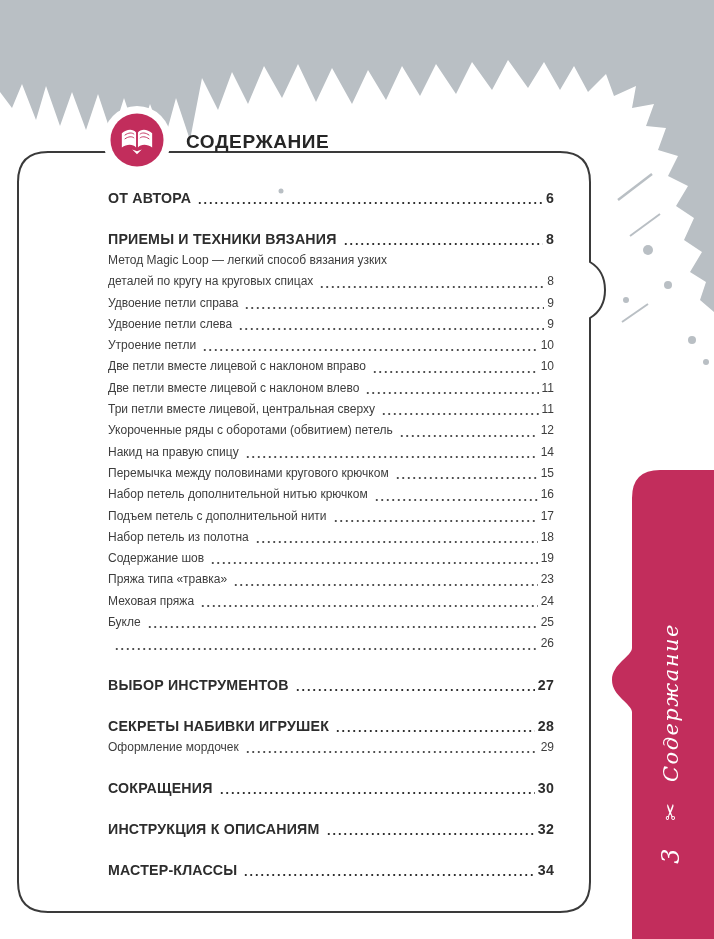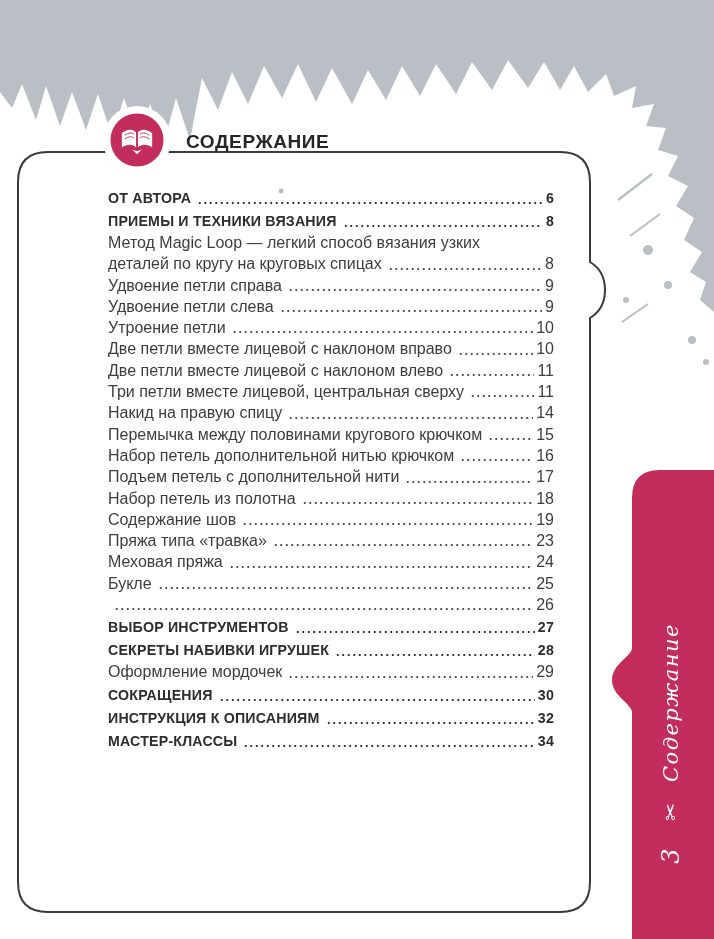--- a/index.html
+++ b/index.html
@@ -17,22 +17,22 @@
   .abs{position:absolute;}
   .splash-svg{left:0;top:0;z-index:1;}
   .frame-svg{left:0;top:0;z-index:2;}
   .header{left:101px;top:104px;display:flex;align-items:center;z-index:5;}
   .logo{width:72px;height:72px;flex:0 0 auto;}
   .page-title{
     margin-left:13px;margin-top:4px;
     font-size:19px;font-weight:700;color:#262626;letter-spacing:0.6px;
   }
   .toc{left:108px;top:187px;width:446px;z-index:4;}
-  .toc-row{display:flex;align-items:flex-end;color:var(--text);font-size:16px;line-height:21.3px;}
-  .toc-row.section{font-weight:700;font-size:14.2px;color:#2d2d2d;margin-top:1px;line-height:22px;letter-spacing:0.2px;}
+  .toc-row{display:flex;align-items:flex-end;color:var(--text);font-size:12px;line-height:21.3px;}
+  .toc-row.section{font-weight:700;font-size:14.2px;color:#2d2d2d;margin-top:19px;line-height:22px;letter-spacing:0.2px;}
   .toc-row.section:first-child{margin-top:0;}
   .toc-label{white-space:nowrap;text-align:center;}
   .toc-dots{
     flex:1;height:4px;margin:0 3px 4px 6px;min-width:14px;
     background-image:radial-gradient(circle,#4f4f4f 1.05px, rgba(0,0,0,0) 1.3px);
     background-size:5.5px 4px;background-repeat:repeat-x;background-position:left bottom;
   }
   .section .toc-dots{
     background-image:radial-gradient(circle,#303030 1.15px, rgba(0,0,0,0) 1.4px);
   }
@@ -133,20 +133,25 @@
     <span class="toc-label">Две петли вместе лицевой с наклоном влево</span>
     <span class="toc-dots"></span>
     <span class="toc-page">11</span>
   </div>
     <div class="toc-row">
     <span class="toc-label">Три петли вместе лицевой, центральная сверху</span>
     <span class="toc-dots"></span>
     <span class="toc-page">11</span>
   </div>
     <div class="toc-row">
+    <span class="toc-label">Укороченные ряды с оборотами (обвитием) петель</span>
+    <span class="toc-dots"></span>
+    <span class="toc-page">12</span>
+  </div>
+    <div class="toc-row">
     <span class="toc-label">Накид на правую спицу</span>
     <span class="toc-dots"></span>
     <span class="toc-page">14</span>
   </div>
     <div class="toc-row">
     <span class="toc-label">Перемычка между половинами кругового крючком</span>
     <span class="toc-dots"></span>
     <span class="toc-page">15</span>
   </div>
     <div class="toc-row">

